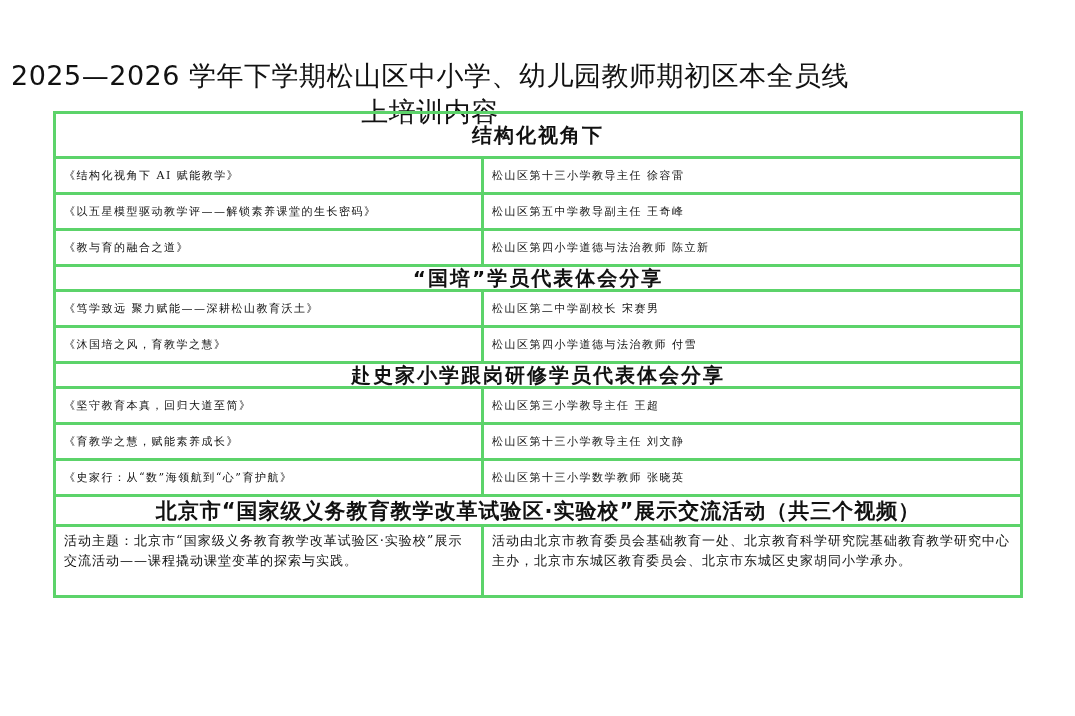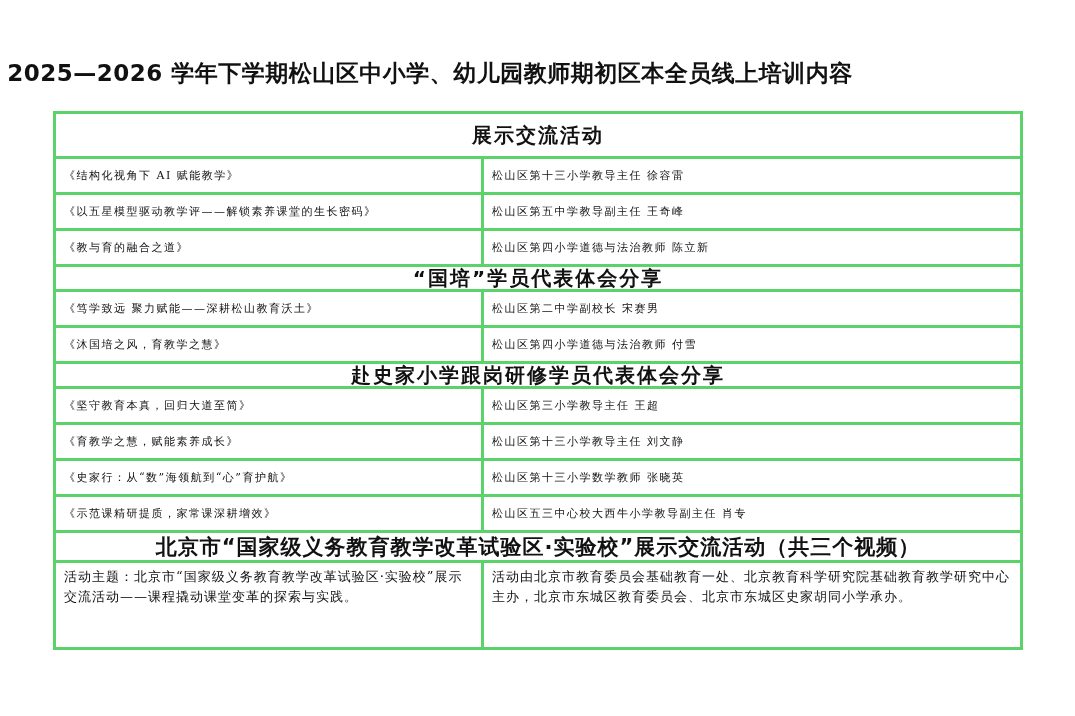--- a/index.html
+++ b/index.html
@@ -2,21 +2,21 @@
 <html><head>
   <meta charset="utf-8">
   <style>
     html, body { margin: 0; padding: 0; background: #ffffff; }
     body {
       width: 1075px; height: 716px; position: relative; overflow: hidden;
       font-family: "DejaVu Serif", "Liberation Serif", serif; color: #111;
     }
     .title {
       position: absolute; left: 0; top: 58px; width: 860px;
-      text-align: center; font-size: 23px; font-weight: bold;
+      text-align: center; font-size: 27px; font-weight: normal;
       font-family: "DejaVu Sans", "Liberation Sans", sans-serif;
       letter-spacing: 0.5px;
     }
     .table {
       position: absolute; left: 53px; top: 111px; width: 970px;
       border: 3px solid #5cd36a; box-sizing: border-box;
       display: flex; flex-direction: column;
     }
     .section-head {
       height: 44px; display: flex; align-items: center; justify-content: center;
@@ -27,32 +27,32 @@
     .section-head.first { height: 45px; }
     .section-head.small-h { height: 25px; }
     .row { display: flex; border-bottom: 3px solid #5cd36a; box-sizing: border-box; }
     .cell {
       font-size: 11px; padding: 0 8px; display: flex; align-items: center;
       box-sizing: border-box; letter-spacing: 1.5px;
     }
     .cell.left { width: 428px; border-right: 3px solid #5cd36a; }
     .cell.right { flex: 1; }
     .row.r36 { height: 36px; }
-    .row.last { border-bottom: none; height: 84px; }
+    .row.last { border-bottom: none; height: 68px; }
     .row.last .cell { align-items: flex-start; padding-top: 4px; line-height: 20px; letter-spacing: 1px; font-size: 13px; }
     .big-head { height: 30px; font-size: 21px; letter-spacing: 1px; }
   </style>
 </head>
 <body>
 
 <div class="title">2025—2026 学年下学期松山区中小学、幼儿园教师期初区本全员线上培训内容</div>
 
 <div class="table">
 
-  <div class="section-head first">展示交流活动</div>
+  <div class="section-head first">结构化视角下</div>
   <div class="row r36">
     <div class="cell left">《结构化视角下 AI 赋能教学》</div>
     <div class="cell right">松山区第十三小学教导主任 徐容雷</div>
   </div>
   <div class="row r36">
     <div class="cell left">《以五星模型驱动教学评——解锁素养课堂的生长密码》</div>
     <div class="cell right">松山区第五中学教导副主任 王奇峰</div>
   </div>
   <div class="row r36">
     <div class="cell left">《教与育的融合之道》</div>
@@ -75,23 +75,19 @@
     <div class="cell right">松山区第三小学教导主任 王超</div>
   </div>
   <div class="row r36">
     <div class="cell left">《育教学之慧，赋能素养成长》</div>
     <div class="cell right">松山区第十三小学教导主任 刘文静</div>
   </div>
   <div class="row r36">
     <div class="cell left">《史家行：从“数”海领航到“心”育护航》</div>
     <div class="cell right">松山区第十三小学数学教师 张晓英</div>
   </div>
-  <div class="row r36">
-    <div class="cell left">《示范课精研提质，家常课深耕增效》</div>
-    <div class="cell right">松山区五三中心校大西牛小学教导副主任 肖专</div>
-  </div>
 
   <div class="section-head big-head">北京市“国家级义务教育教学改革试验区·实验校”展示交流活动（共三个视频）</div>
   <div class="row last">
     <div class="cell left">活动主题：北京市“国家级义务教育教学改革试验区·实验校”展示交流活动——课程撬动课堂变革的探索与实践。</div>
     <div class="cell right">活动由北京市教育委员会基础教育一处、北京教育科学研究院基础教育教学研究中心主办，北京市东城区教育委员会、北京市东城区史家胡同小学承办。</div>
   </div>
 </div>
 
 </body></html>

